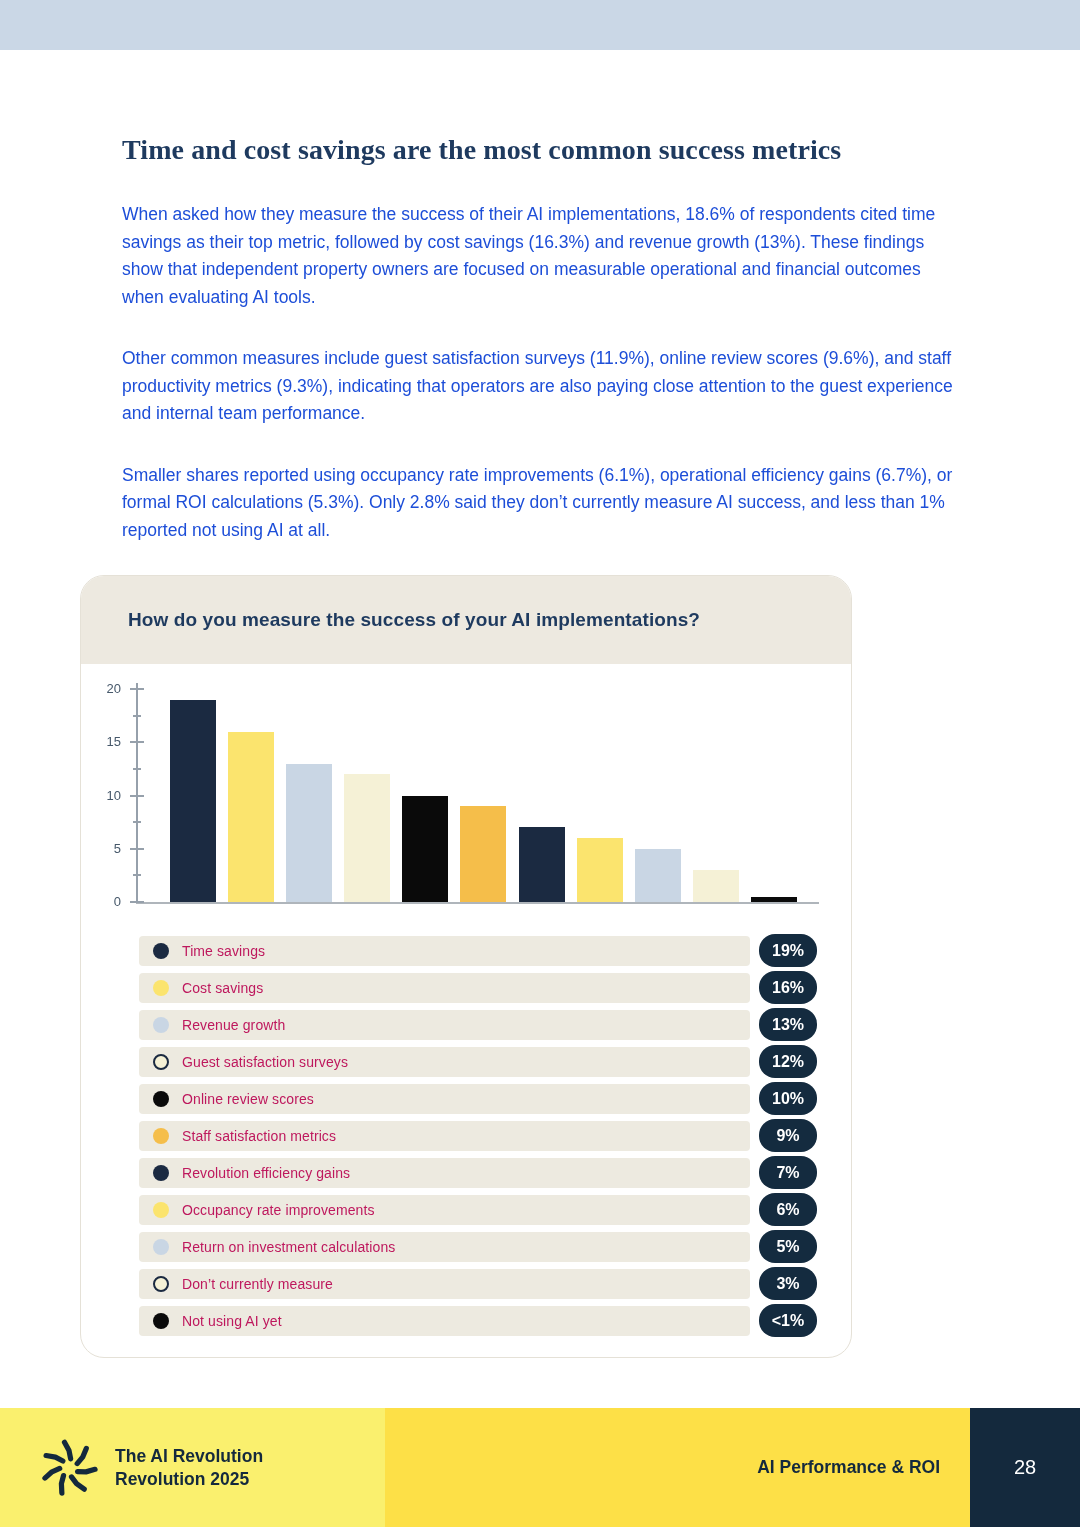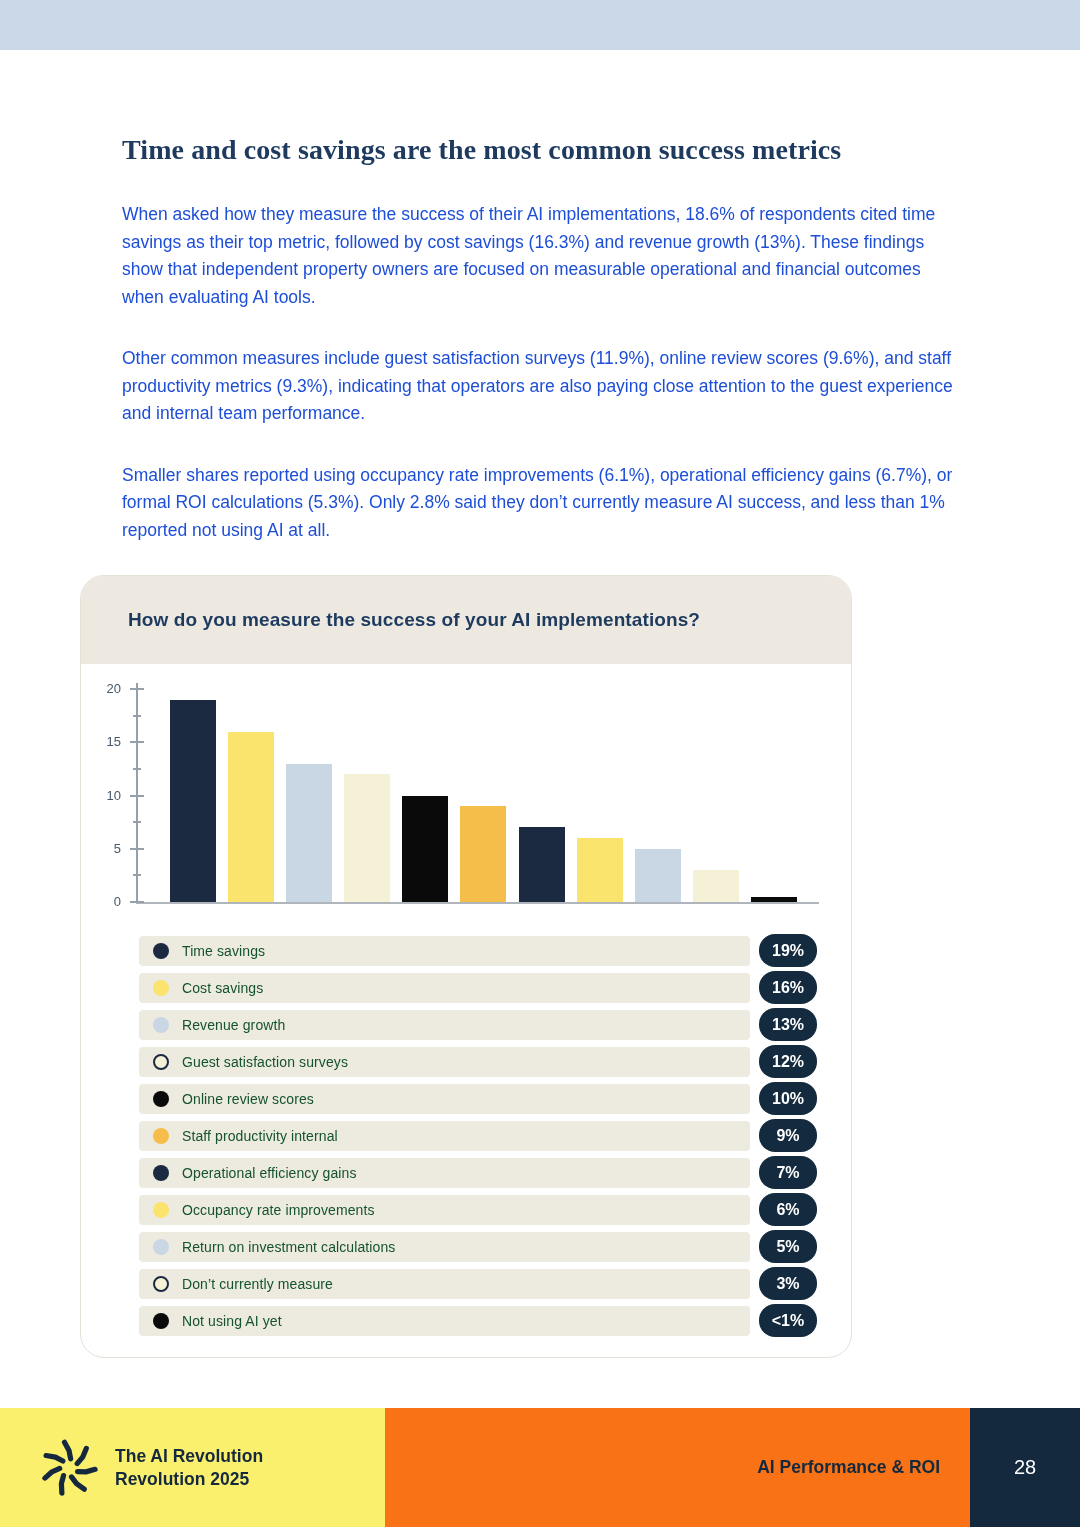--- a/index.html
+++ b/index.html
@@ -32,29 +32,29 @@
   .ytick.minor { width:8px; left:-3px; }
   .ytick-label { position:absolute; left:-55px; width:40px; text-align:right; font-size:13px;
                  color:#46586A; height:16px; line-height:16px; }
 
   .legend { margin:32px 34px 0 58px; }
   .legend-row { display:flex; align-items:center; gap:9px; margin-bottom:4px; height:33px; }
   .legend-bar { flex:1; height:30px; background:#EDEAE0; border-radius:4px; display:flex;
                 align-items:center; padding-left:14px; gap:13px; }
   .dot { width:16px; height:16px; border-radius:50%; flex:0 0 auto; }
   .dot.outlined { border:2px solid #1B2A41; }
-  .legend-label { font-size:14px; font-weight:500; color:#14532d; letter-spacing:0.1px; }
+  .legend-label { font-size:14px; font-weight:500; color:#be185d; letter-spacing:0.1px; }
   .badge { width:58px; height:33px; border-radius:16px; background:#142B3F; color:#ffffff;
            font-weight:700; font-size:16px; display:flex; align-items:center; justify-content:center; }
 
   
   .footer { position:absolute; left:0; top:1408px; width:1080px; height:119px; display:flex; }
   .f-yellow { width:385px; background:#FAF06E; display:flex; align-items:center; padding-left:40px; gap:17px; }
   .brand { font-weight:700; color:#14293D; font-size:17.5px; line-height:23px; }
-  .f-beige { flex:1; background:#f97316; display:flex; align-items:center; justify-content:flex-end;
+  .f-beige { flex:1; background:#fde047; display:flex; align-items:center; justify-content:flex-end;
              padding-right:30px; }
   .section-label { font-weight:700; color:#14293D; font-size:17.5px; }
   .f-navy { width:110px; background:#14293D; color:#ffffff; display:flex; align-items:center;
             justify-content:center; font-size:20px; }
 </style>
 </head>
 <body>
 
 <div class="page">
 
@@ -136,28 +136,28 @@
         <div class="legend-row">
           <div class="legend-bar">
             <span class="dot" style="background: rgb(10, 10, 10);"></span>
             <span class="legend-label">Online review scores</span>
           </div>
           <div class="badge">10%</div>
         </div>
         <div class="legend-row">
           <div class="legend-bar">
             <span class="dot" style="background: rgb(245, 190, 74);"></span>
-            <span class="legend-label">Staff productivity internal</span>
+            <span class="legend-label">Staff satisfaction metrics</span>
           </div>
           <div class="badge">9%</div>
         </div>
         <div class="legend-row">
           <div class="legend-bar">
             <span class="dot" style="background: rgb(27, 42, 65);"></span>
-            <span class="legend-label">Operational efficiency gains</span>
+            <span class="legend-label">Revolution efficiency gains</span>
           </div>
           <div class="badge">7%</div>
         </div>
         <div class="legend-row">
           <div class="legend-bar">
             <span class="dot" style="background: rgb(251, 228, 110);"></span>
             <span class="legend-label">Occupancy rate improvements</span>
           </div>
           <div class="badge">6%</div>
         </div>

